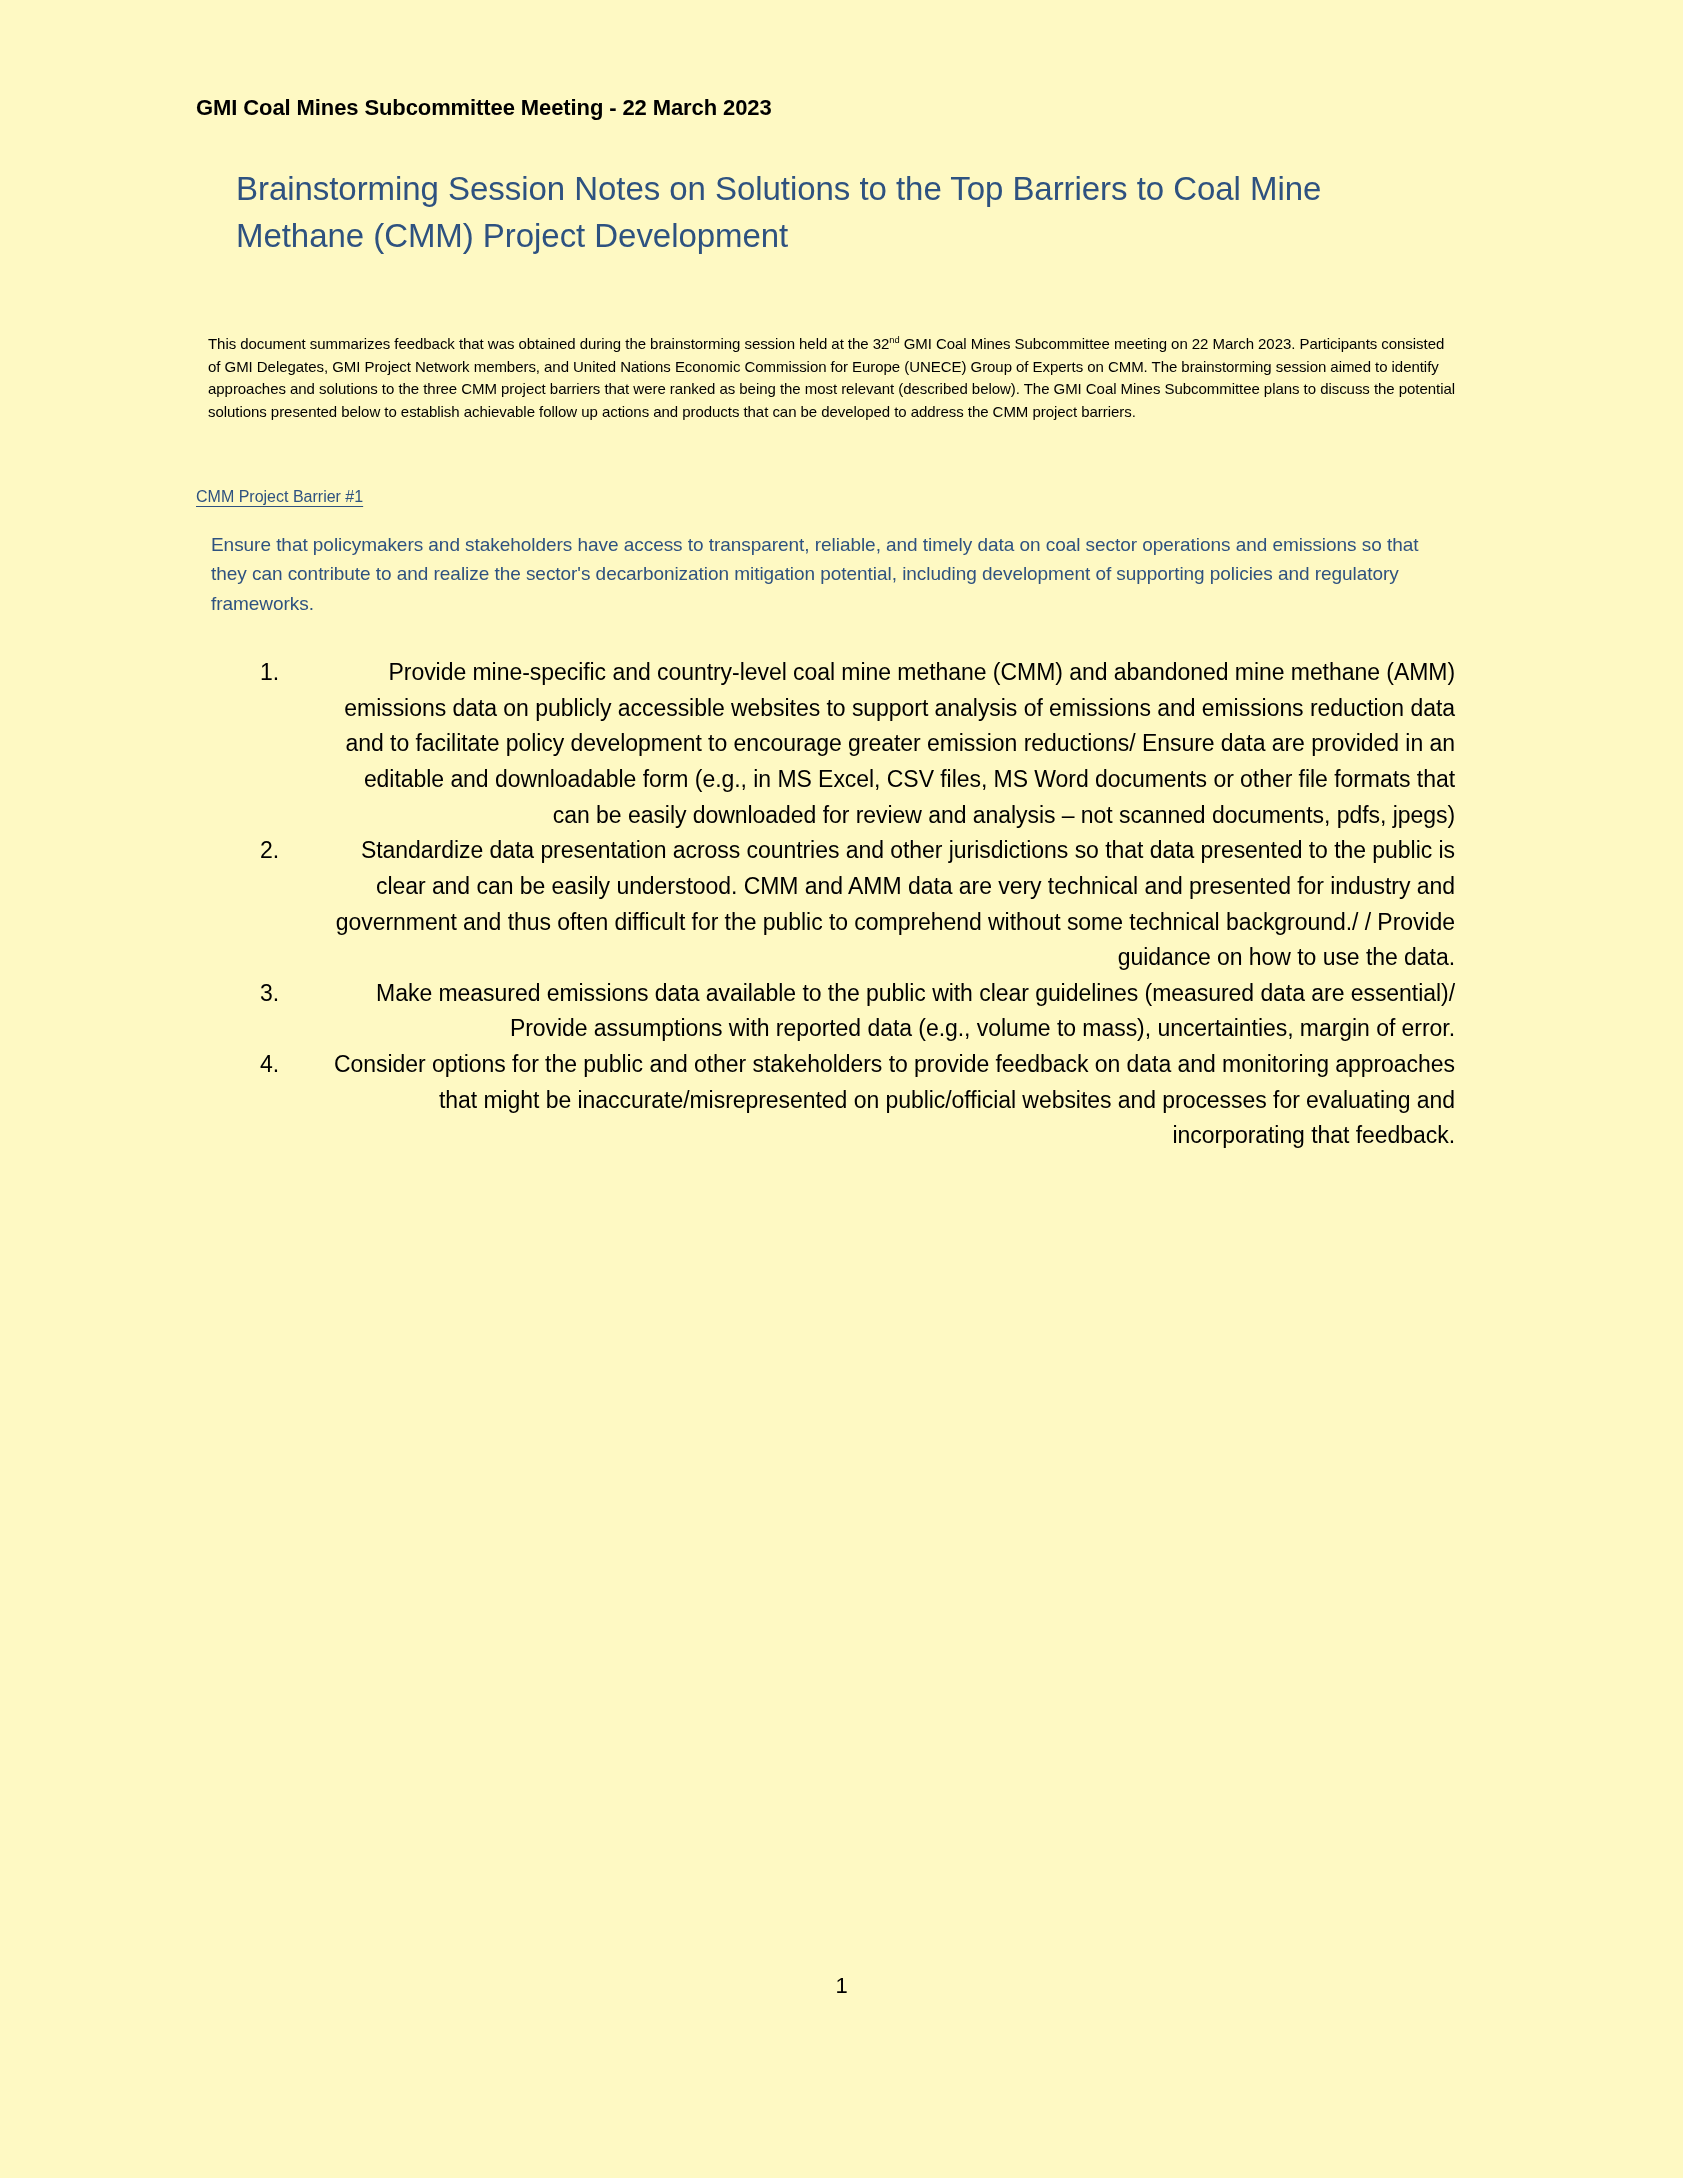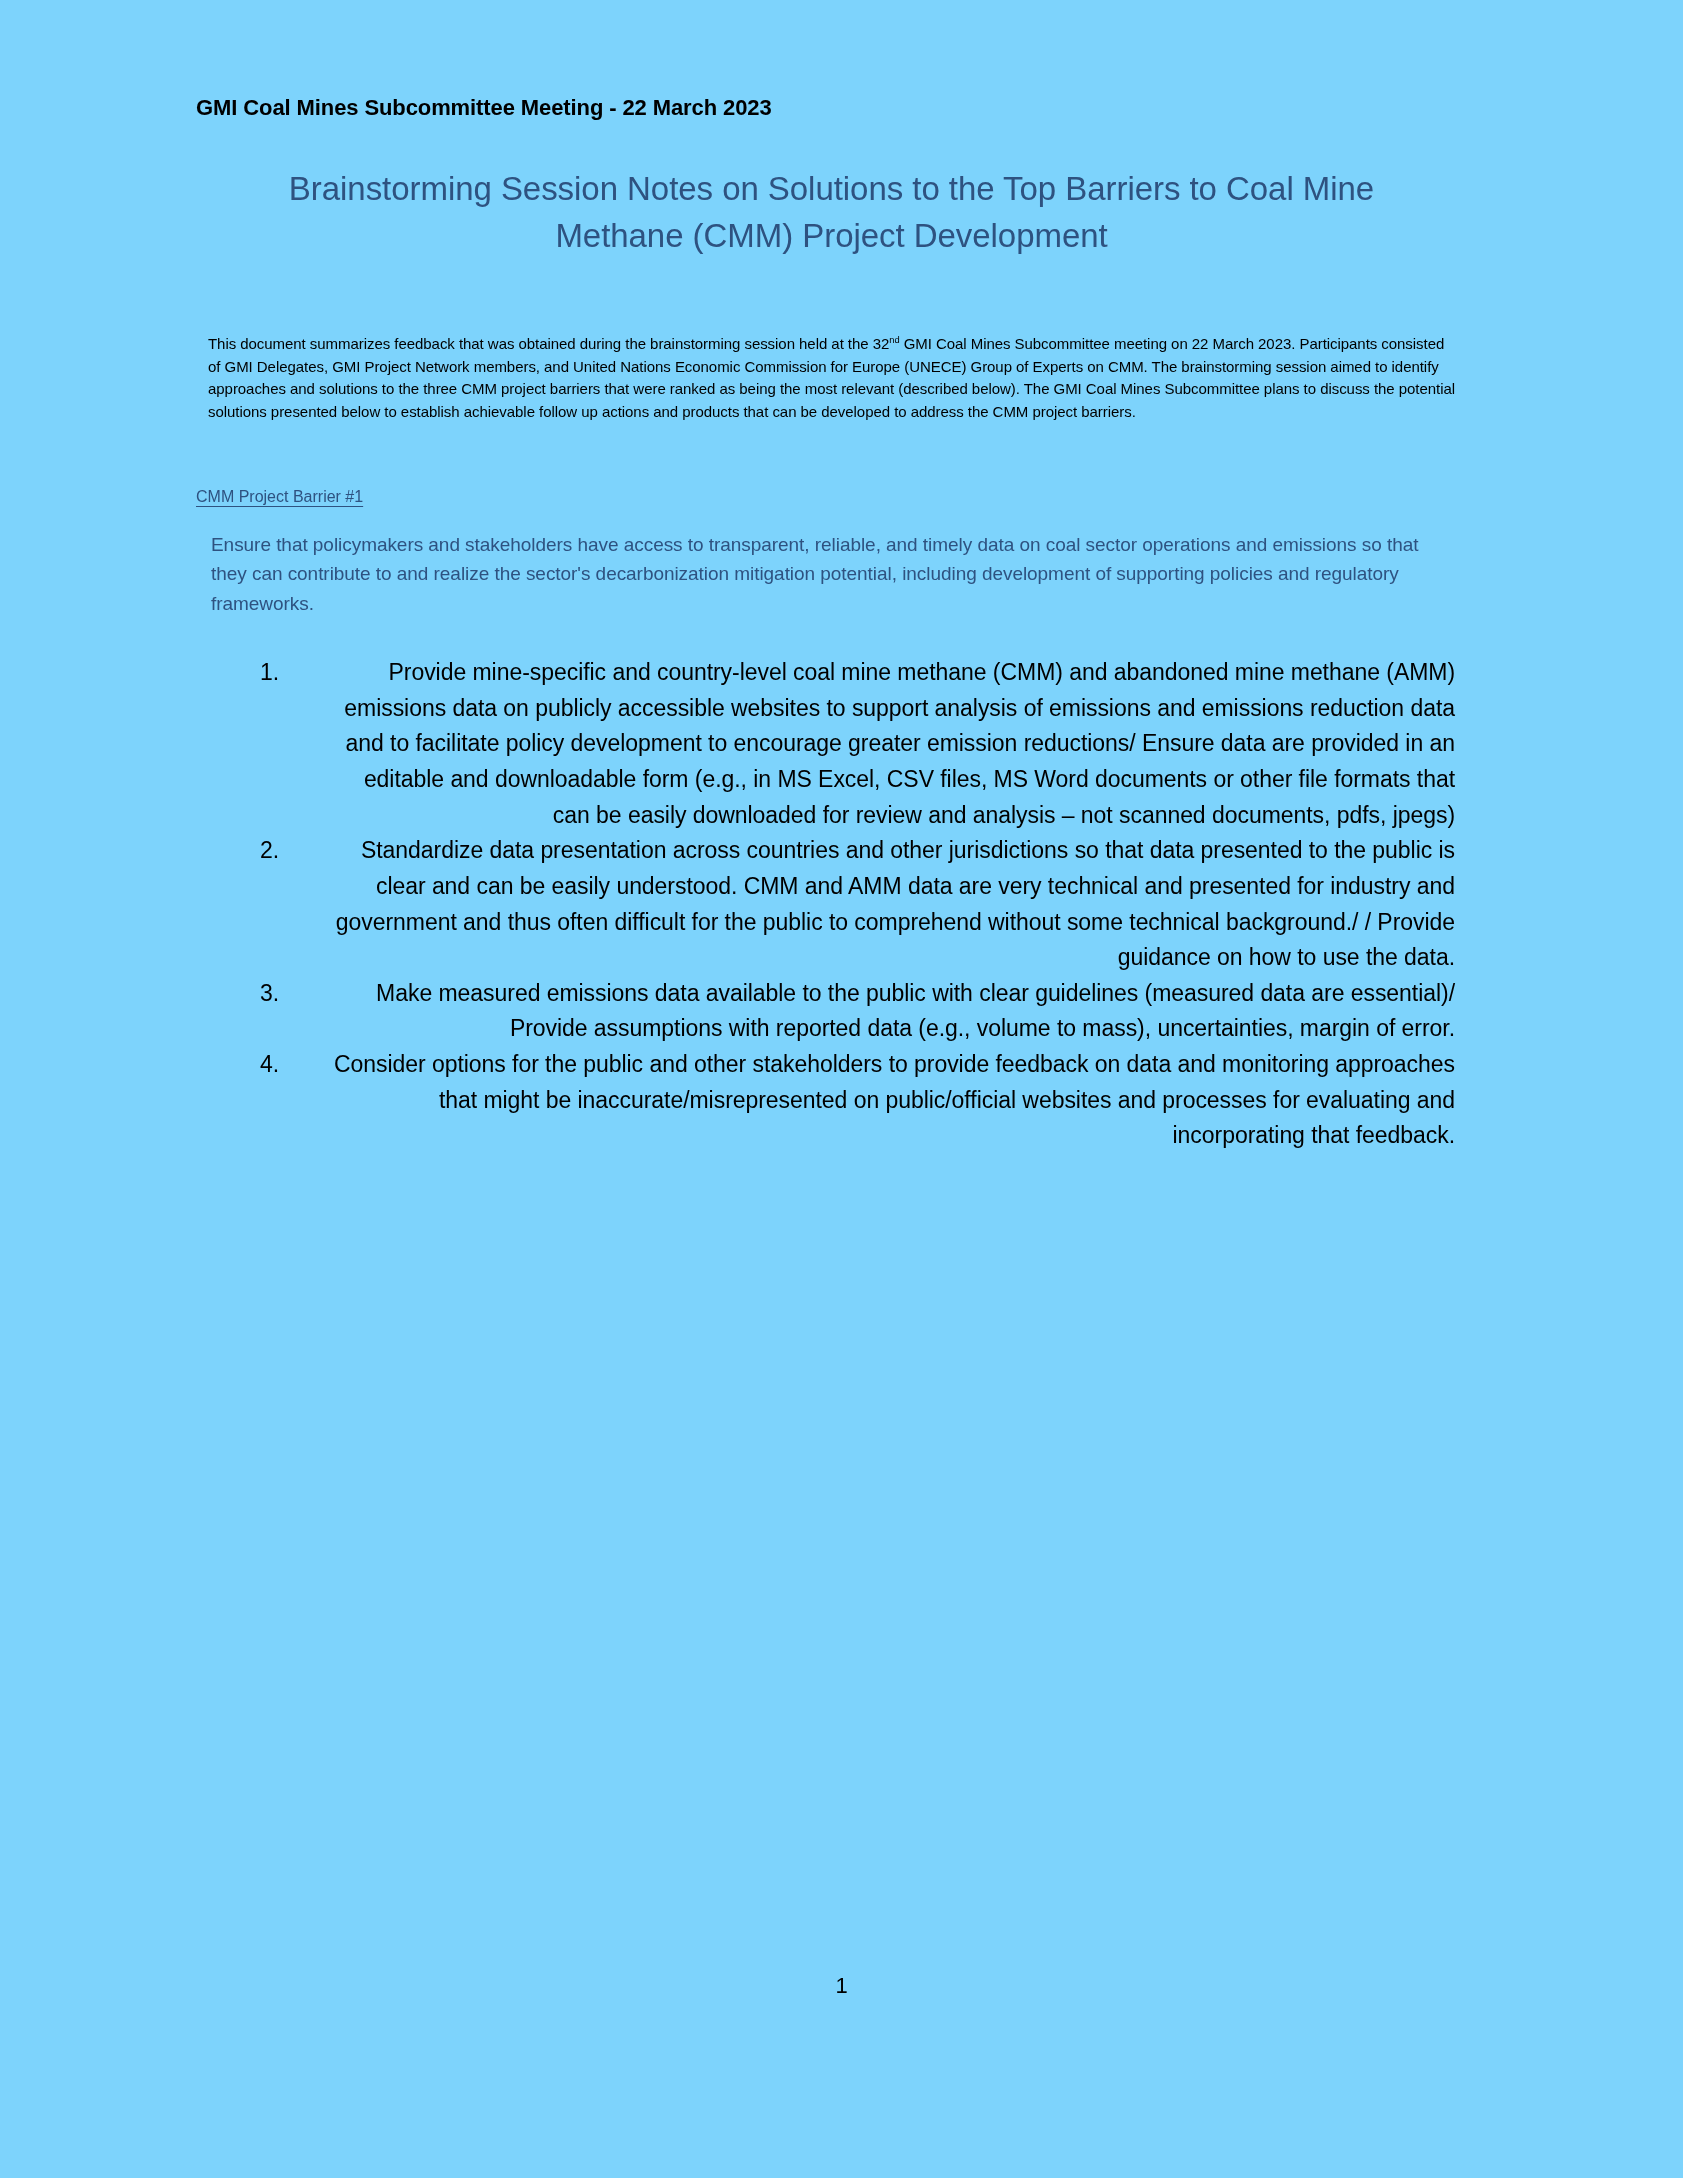--- a/index.html
+++ b/index.html
@@ -13,21 +13,21 @@
     height: 2178px;
     font-family: "Liberation Sans", sans-serif;
     color: #000000;
     position: relative;
     overflow: hidden;
   }
 
   .page {
     position: absolute;
     inset: 0;
-    background: #7dd3fc;
+    background: #fef9c3;
     padding: 4px;
   }
 
   
   .running-head {
     position: absolute;
     left: 196px;
     top: 95px;
     font-size: 22px;
     font-weight: bold;
@@ -42,21 +42,21 @@
     left: 196px;
     top: 166px;
     width: 1271px;
   }
 
   
   .doc-title {
     color: #2E5280;
     font-size: 33px;
     line-height: 1.42;
-    text-align: center;
+    text-align: left;
     font-weight: normal;
     margin: 0;
     padding: 0 40px;
     letter-spacing: -0.05px;
   }
 
   
   .intro {
     margin: 12px;
     padding-top: 61px;

